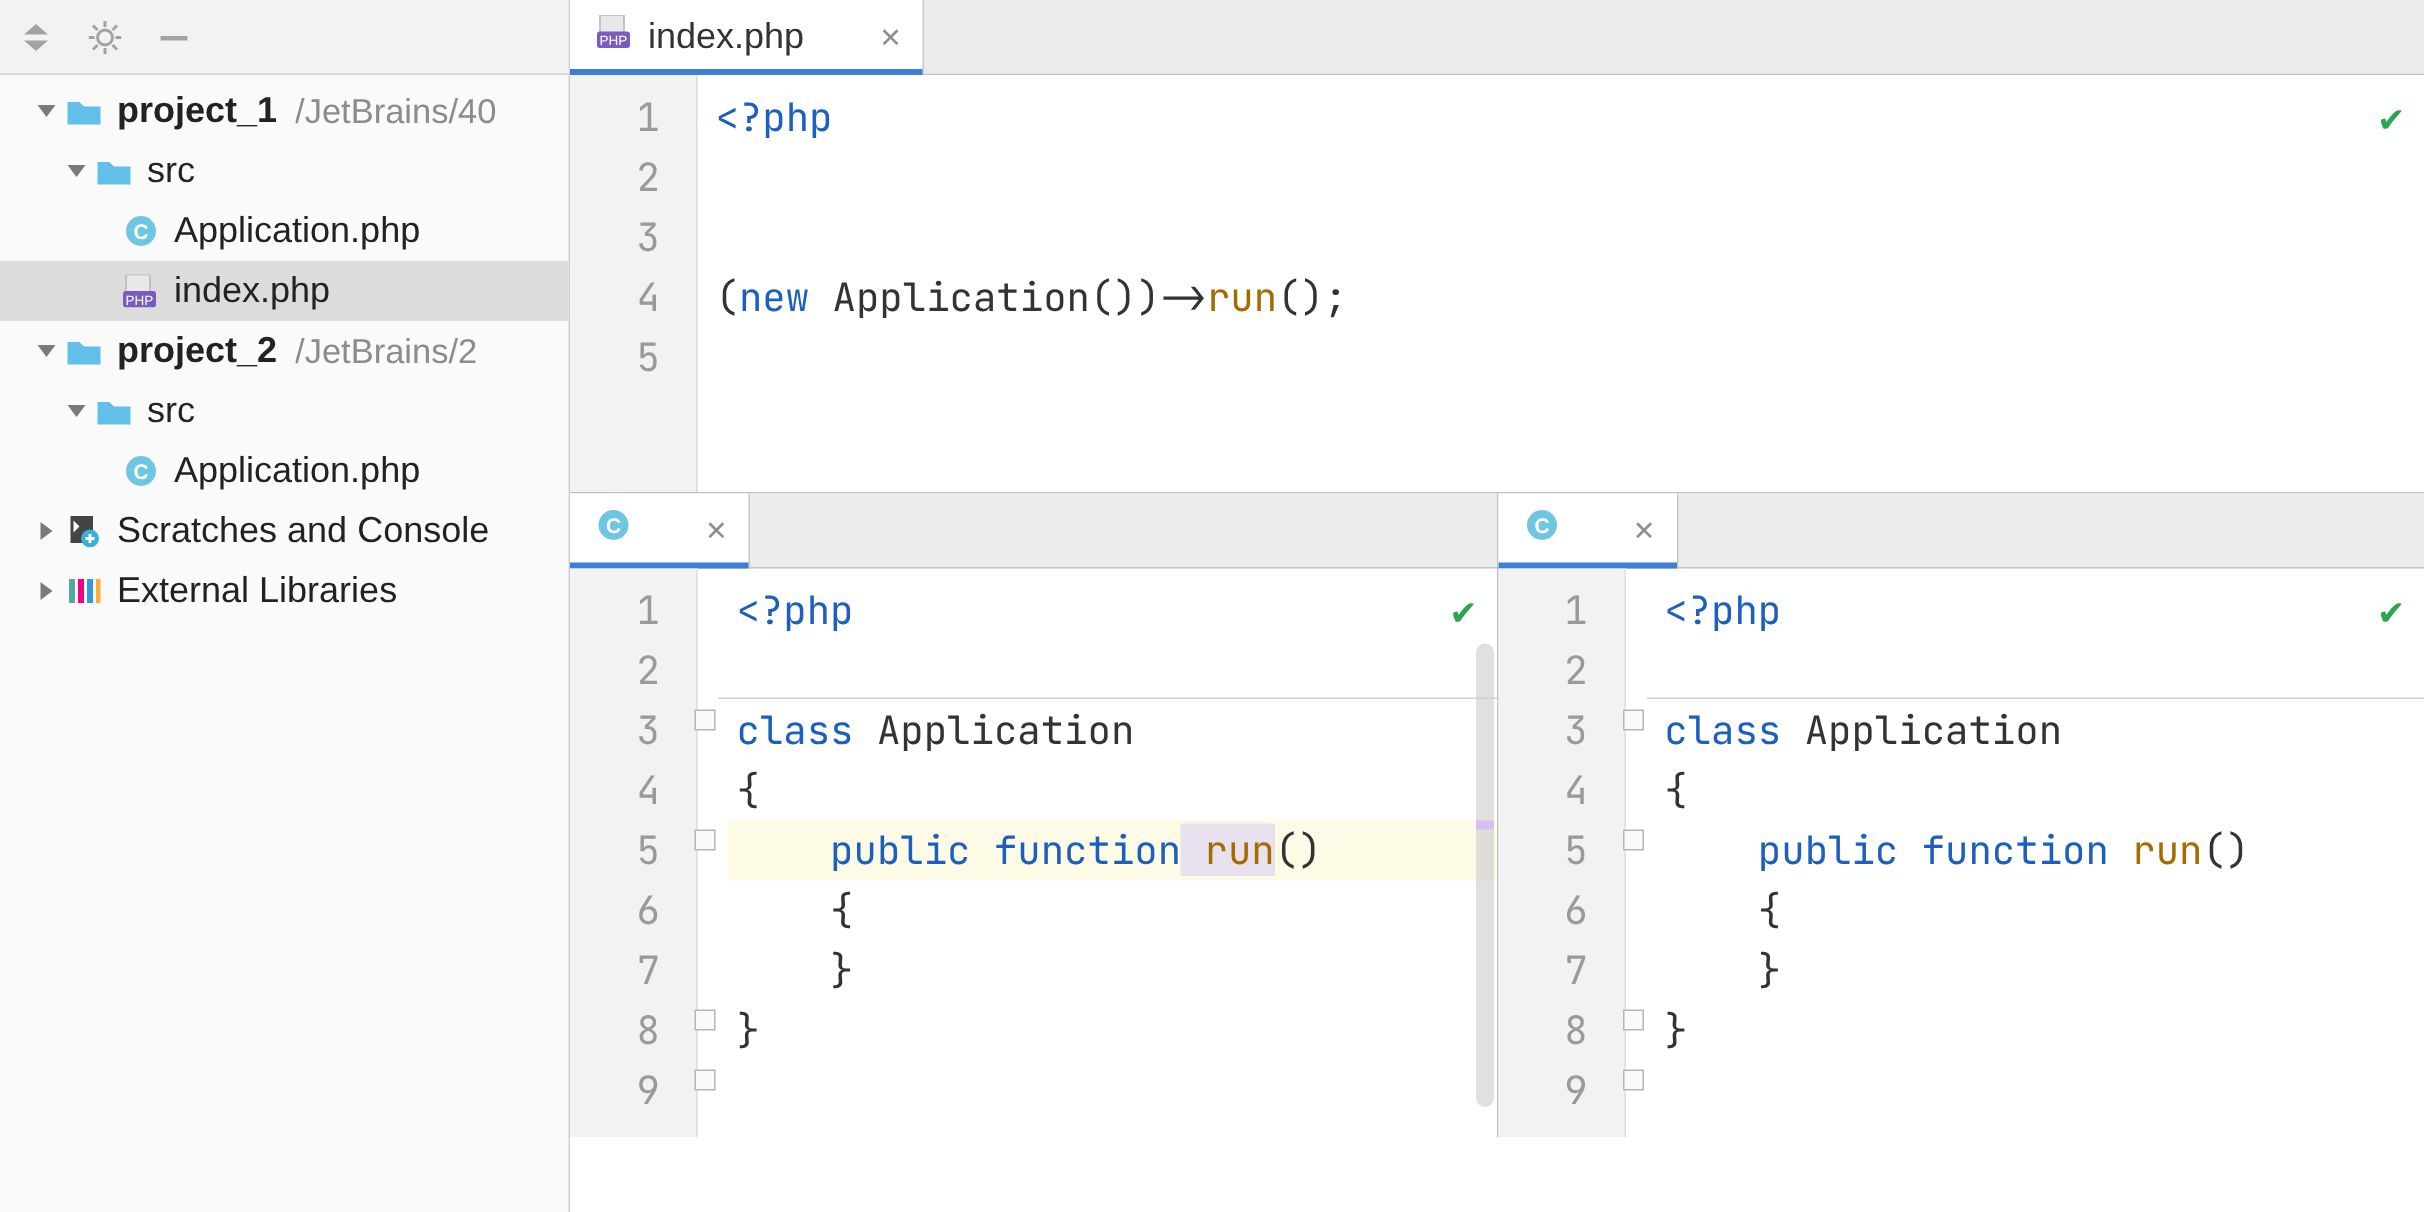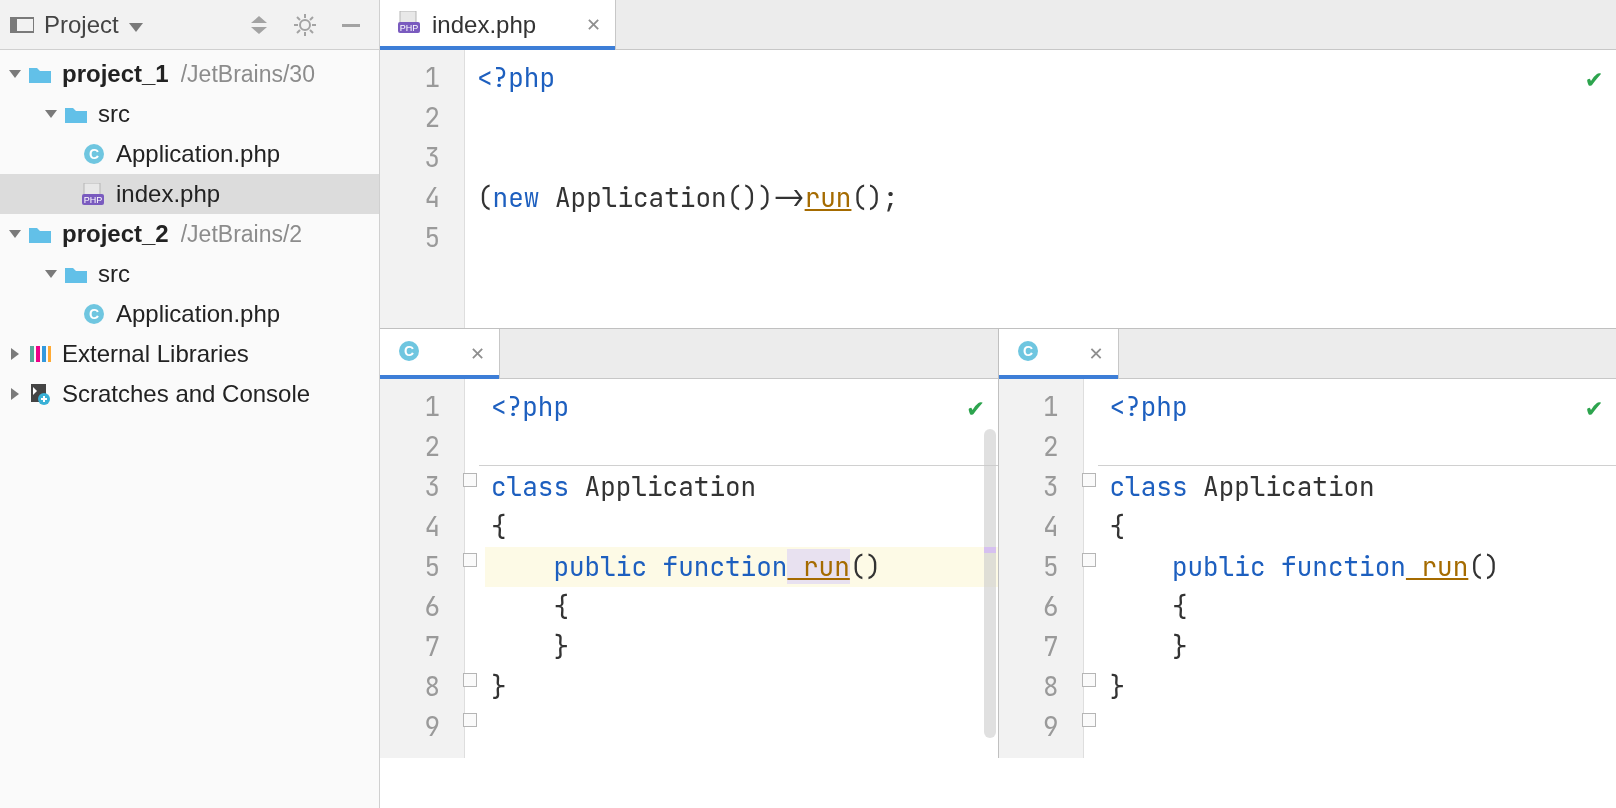--- a/index.html
+++ b/index.html
@@ -18,21 +18,21 @@
 
   .tree { padding-top: 4px; font-size: 24px; color: #222; overflow: hidden; }
   .node { display: flex; align-items: center; height: 40px; white-space: nowrap; padding-right: 6px; }
   .node .arrow { width: 18px; display: inline-flex; justify-content: center; margin-right: 2px; color: #7a7a7a; }
   .node .arrow.none { visibility: hidden; }
   .node .icon { display: inline-flex; width: 28px; justify-content: center; margin-right: 8px; }
   .node .text { }
   .node .text.bold { font-weight: 700; }
   .node .hint { color: #8c8c8c; margin-left: 12px; font-size: 23px; overflow: hidden; }
   .node.selected { background: #dcdcdc; }
-  .depth0 { padding-left: 6px; }
+  .depth0 { padding-left: 22px; }
   .depth1 { padding-left: 42px; }
   .depth2 { padding-left: 80px; }
   .depth2 .arrow { width: 0; margin: 0; }
 
   
   .editors { flex: 1; display: flex; flex-direction: column; }
 
   .tabs { display: flex; align-items: stretch; height: 50px; background: #e7e7e7; border-bottom: 1px solid #c7c7c7; }
   .tab { display: flex; align-items: center; gap: 10px; padding: 0 14px 0 18px; background: #fff; border-right: 1px solid #c7c7c7; position: relative; }
   .tab.active { background: #fff; }
@@ -48,21 +48,21 @@
   .fold { position: absolute; left: -2px; width: 14px; height: 14px; border: 1px solid #b5b5b5; background: #fafafa; }
   .code { flex: 1; padding: 8px 0 0 6px; position: relative; }
   .code .row { height: 40px; line-height: 40px; white-space: pre; padding-left: 6px; }
   .code .row.hl { background: #fdfae6; }
   .sep-line { position: absolute; left: 0; right: 0; border-top: 1px solid #d0d0d0; }
 
   
   .kw { color: #1d5fbf; }
   .cm { color: #9a9a9a; font-style: italic; }
   .pu { color: #333; }
-  .me { color: #a56b00; text-decoration: underline; }
+  .me { color: #a56b00; }
   .ty { color: #333; }
 
   .status-ok { position: absolute; top: 10px; right: 14px; color: #2da44e; font-size: 26px; }
   .scrollbar-v { position: absolute; right: 2px; top: 60px; bottom: 10px; width: 12px; background: #ccc; border-radius: 6px; opacity: .6; }
 
   .split { display: flex; height: 430px; border-top: 1px solid #c0c0c0; }
   .pane { flex: 1; display: flex; flex-direction: column; min-width: 0; position: relative; }
   .pane + .pane { border-left: 1px solid #c0c0c0; }
   .marker-bar { position: absolute; right: 0; top: 50px; bottom: 0; width: 16px; }
   .marker { position: absolute; right: 2px; width: 12px; height: 6px; }
@@ -70,32 +70,20 @@
 
   .cursor-I { font-family: serif; font-size: 32px; color: #333; }
 </style>
 </head>
 <body>
 
 <div class="root">
 
   <div class="sidebar">
     <div class="sb-header">
-      <div class="sb-title">
-        <span class="icon">
-          <svg width="24" height="20">
-              <rect x="0" y="3" width="24" height="14" fill="none" stroke="#7a7a7a" stroke-width="2"></rect>
-              <rect x="0" y="3" width="7" height="14" fill="#7a7a7a"></rect>
-            </svg>
-        </span>
-        <span class="label">Project</span>
-        <span><svg width="14" height="10">
-              <polygon points="0,0 14,0 7,9" fill="#7a7a7a"></polygon>
-            </svg></span>
-      </div>
       <div class="sb-icons">
         <span class="btn">
           <svg width="22" height="22">
               <polygon points="3,9 11,2 19,9" fill="#7a7a7a"></polygon>
               <polygon points="3,13 11,20 19,13" fill="#7a7a7a"></polygon>
             </svg>
         </span>
         <span class="btn">
           <svg width="22" height="22">
               <circle cx="11" cy="11" r="5" fill="none" stroke="#7a7a7a" stroke-width="2"></circle>
@@ -125,21 +113,21 @@
             <svg width="14" height="14">
               <polygon points="1,3 13,3 7,11" fill="#7a7a7a"></polygon>
             </svg>
           </span>
           <span class="icon">
             <svg width="24" height="20">
               <path d="M1 4 h8 l3 3 h11 v12 h-22 z" fill="#62c0e8"></path>
             </svg>
           </span>
           <span class="text bold">project_1</span>
-          <span class="hint">/JetBrains/30</span>
+          <span class="hint">/JetBrains/40</span>
         </div>
         <div class="node depth1">
           <span class="arrow">
             <svg width="14" height="14">
               <polygon points="1,3 13,3 7,11" fill="#7a7a7a"></polygon>
             </svg>
           </span>
           <span class="icon">
             <svg width="24" height="20">
               <path d="M1 4 h8 l3 3 h11 v12 h-22 z" fill="#62c0e8"></path>
@@ -197,53 +185,53 @@
         </div>
         <div class="node depth2">
           <span class="arrow none"></span>
           <span class="icon">
             <svg width="22" height="22">
               <circle cx="11" cy="11" r="10" fill="#6fc6e0"></circle>
               <text x="11" y="16" text-anchor="middle" font-size="14" fill="#fff" font-weight="700">C</text>
             </svg>
           </span>
           <span class="text">Application.php</span>
-        </div>
-        <div class="node depth0">
-          <span class="arrow">
-            <svg width="14" height="14">
-              <polygon points="3,1 11,7 3,13" fill="#7a7a7a"></polygon>
-            </svg>
-          </span>
-          <span class="icon">
-            <svg width="24" height="20">
-              <rect x="2" y="2" width="4" height="16" fill="#5a9"></rect>
-              <rect x="8" y="2" width="4" height="16" fill="#e08"></rect>
-              <rect x="14" y="2" width="4" height="16" fill="#39d"></rect>
-              <rect x="20" y="2" width="3" height="16" fill="#fa3"></rect>
-            </svg>
-          </span>
-          <span class="text">External Libraries</span>
         </div>
         <div class="node depth0">
           <span class="arrow">
             <svg width="14" height="14">
               <polygon points="3,1 11,7 3,13" fill="#7a7a7a"></polygon>
             </svg>
           </span>
           <span class="icon">
             <svg width="24" height="22">
               <rect x="3" y="1" width="15" height="18" fill="#444"></rect>
               <polygon points="5,4 9,8 5,12" fill="#fff"></polygon>
               <circle cx="16" cy="16" r="6" fill="#39b0d6"></circle>
               <rect x="13" y="15" width="6" height="2" fill="#fff"></rect>
               <rect x="15" y="13" width="2" height="6" fill="#fff" transform="rotate(0)"></rect>
             </svg>
           </span>
           <span class="text">Scratches and Console</span>
+        </div>
+        <div class="node depth0">
+          <span class="arrow">
+            <svg width="14" height="14">
+              <polygon points="3,1 11,7 3,13" fill="#7a7a7a"></polygon>
+            </svg>
+          </span>
+          <span class="icon">
+            <svg width="24" height="20">
+              <rect x="2" y="2" width="4" height="16" fill="#5a9"></rect>
+              <rect x="8" y="2" width="4" height="16" fill="#e08"></rect>
+              <rect x="14" y="2" width="4" height="16" fill="#39d"></rect>
+              <rect x="20" y="2" width="3" height="16" fill="#fa3"></rect>
+            </svg>
+          </span>
+          <span class="text">External Libraries</span>
         </div>
       </div>
   </div>
 
   <div class="editors">
 
     <div class="tabs">
       <div class="tab active">
         <span>
           <svg width="24" height="22">

